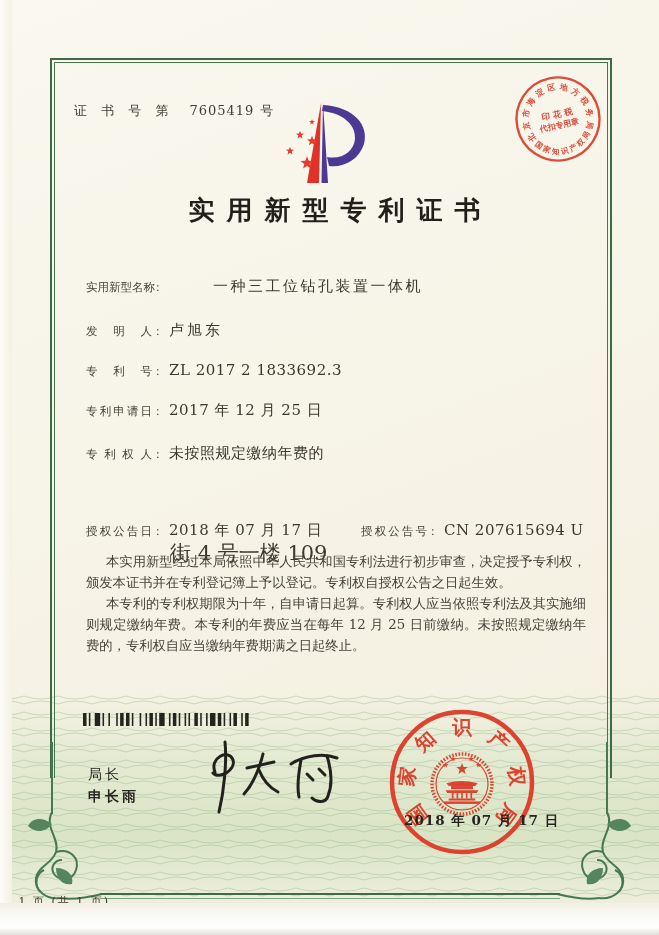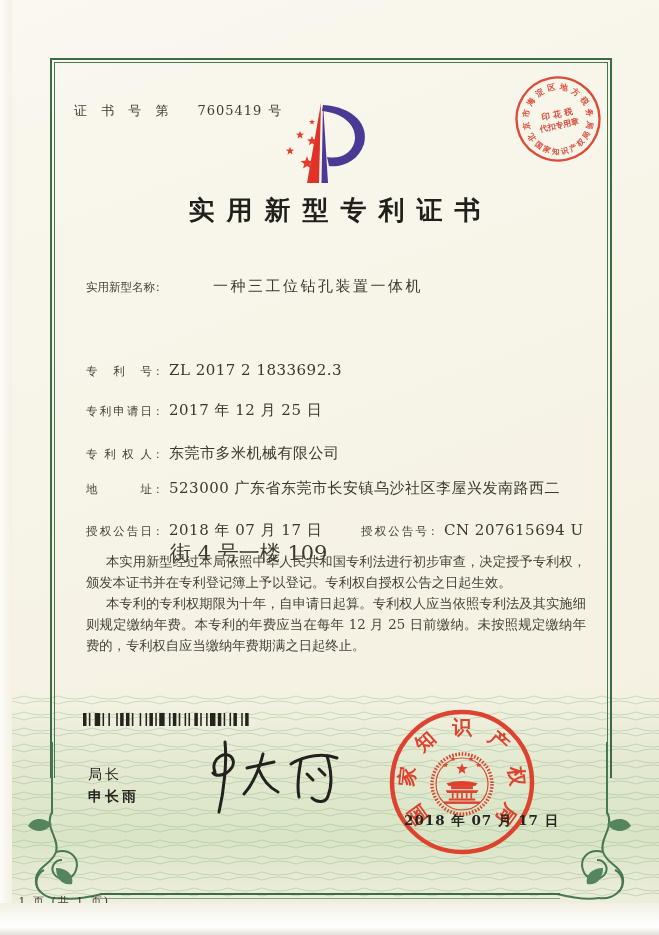--- a/index.html
+++ b/index.html
@@ -15,21 +15,21 @@
   .scan-bottom { position:absolute; left:0; right:0; top:903px; height:32px;
     background:linear-gradient(180deg,#f3f0e3 0%,#fafaf6 45%,#ffffff 75%,#e2e0d9 100%); }
   
   .frame { position:absolute; left:50px; top:58px; width:558px; height:718px;
     border:2px solid #3c6b45; border-bottom:none; }
   .frame::after { content:""; position:absolute; left:2px; right:2px; top:2px; bottom:0;
     border:1px solid #46754e; border-bottom:none; }
   
   .cert-no { position:absolute; left:74px; top:102px; font-size:13px; color:#3f3c33; white-space:nowrap; }
   .cert-no .sp5 { letter-spacing:5px; }
-  .cert-no .num { letter-spacing:1px; margin:0 6px 0 24px; }
+  .cert-no .num { letter-spacing:1px; margin:0 6px 0 16px; }
   
   .title { position:absolute; left:0; right:0; top:193px; text-align:center;
     font-size:26px; font-weight:700; letter-spacing:12px; text-indent:12px; color:#211f1a;padding-left:10px; }
   
   .row { position:absolute; left:86px; font-size:15px; letter-spacing:.5px; white-space:nowrap; color:#3b382f; }
   .flabel { display:inline-block; width:66px; font-size:11.5px; letter-spacing:0;
     text-align:justify; text-align-last:justify; color:#45423a; }
   .colon { font-size:11.5px; margin-right:5px; color:#45423a; }
   .sp  { letter-spacing:2.5px;margin-left:44px; }
   .sp2 { letter-spacing:3px; }
@@ -143,31 +143,31 @@
         <polygon points="20.0,51.8 21.0,54.6 24.0,54.7 21.7,56.5 22.5,59.4 20.0,57.8 17.5,59.4 18.3,56.5 16.0,54.7 19.0,54.6"></polygon>
         <polygon points="37.0,61.2 38.7,65.7 43.5,65.9 39.7,68.9 41.0,73.5 37.0,70.9 33.0,73.5 34.3,68.9 30.5,65.9 35.3,65.7"></polygon>
       </g>
   </svg>
 
   <div class="title">实用新型专利证书</div>
 
   <div class="row" style="top:277px">
     <span class="flabel">实用新型名称</span><span class="colon">：</span><span class="sp">一种三工位钻孔装置一体机</span>
   </div>
+  <div class="row" style="top:321px">
+    <span class="flabel">发明人</span><span class="colon">：</span><span class="sp2">卢旭东</span>
+  </div>
   <div class="row" style="top:361px">
     <span class="flabel">专利号</span><span class="colon">：</span><span>ZL 2017 2 1833692.3</span>
   </div>
   <div class="row" style="top:401px">
     <span class="flabel">专利申请日</span><span class="colon">：</span><span>2017 年 12 月 25 日</span>
   </div>
   <div class="row" style="top:444px">
-    <span class="flabel">专利权人</span><span class="colon">：</span><span>东莞市多米机械有限公司</span>
-  </div>
-  <div class="row" style="top:479px">
-    <span class="flabel">地址</span><span class="colon">：</span><span>523000 广东省东莞市长安镇乌沙社区李屋兴发南路西二</span>
+    <span class="flabel">专利权人</span><span class="colon">：</span><span>未按照规定缴纳年费的</span>
   </div>
   <div class="addr2">街 4 号一楼 109</div>
   <div class="row" style="top:521px">
     <span class="flabel">授权公告日</span><span class="colon">：</span><span>2018 年 07 月 17 日</span>
     <span class="rightpair">
       <span class="flabel">授权公告号</span><span class="colon">：</span><span>CN 207615694 U</span>
     </span>
   </div>
 
   <div class="paras">

